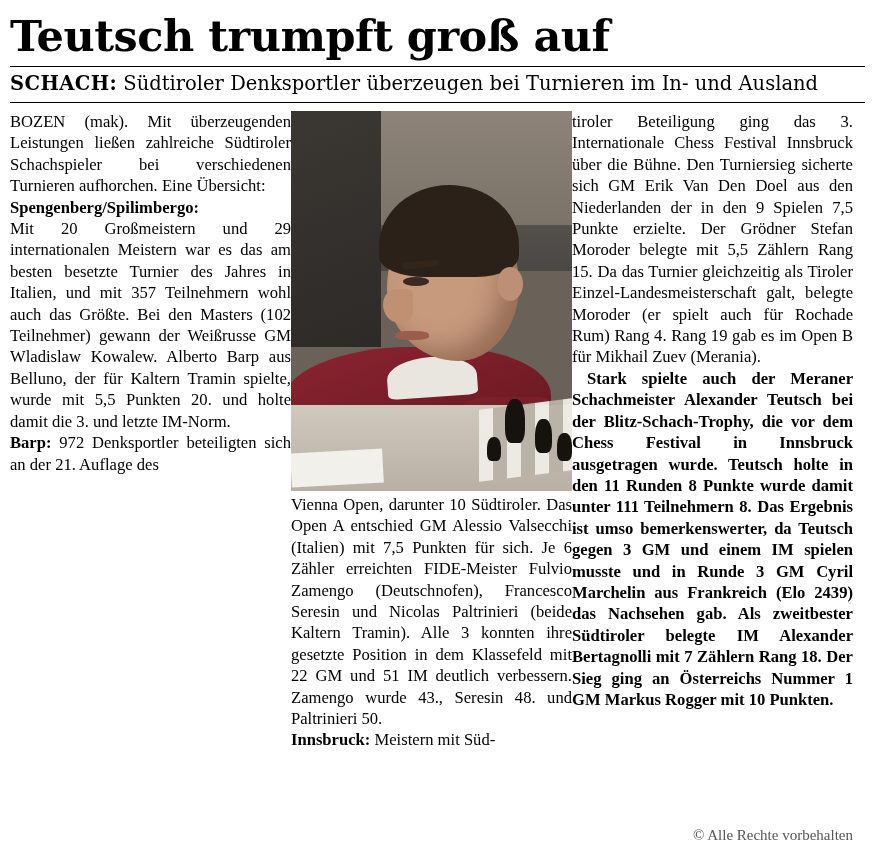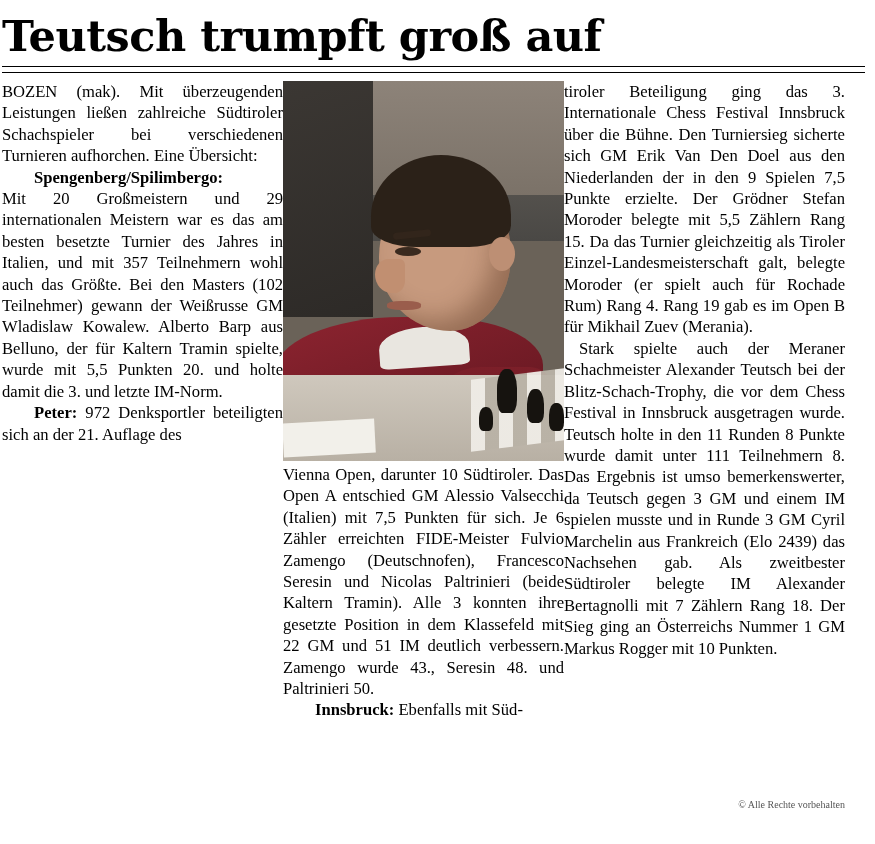--- a/index.html
+++ b/index.html
@@ -12,21 +12,21 @@
     height: 844px;
     font-family: "Liberation Serif", serif;
     color: #000000;
     overflow: hidden;
   }
   .page {
     position: relative;
     width: 875px;
     height: 844px;
     box-sizing: border-box;
-    padding: 8px 10px 0 2px;
+    padding: 8px 10px 0 10px;
   }
   .headline {
     font-family: "DejaVu Serif", serif;
     font-weight: bold;
     font-size: 43px;
     line-height: 48px;
     letter-spacing: -0.5px;
     margin: 4px 0 6px 0;
     color: #000;
   }
@@ -62,24 +62,24 @@
     line-height: 21.4px;
     text-align: justify;
     text-justify: inter-word;
     hyphens: auto;
   }
   .col p {
     margin: 0;
   }
   .col p.indent {
     text-indent: 15px;
+    font-weight: bold;
   }
   .col .lead-label {
     font-weight: bold;
-    margin-left: 32px;
   }
   .photo-wrap {
     margin-bottom: 3px;
   }
   .photo {
     width: 281px;
     height: 380px;
     position: relative;
     overflow: hidden;
     background: #6a6258;
@@ -207,45 +207,49 @@
     margin: 4px 0 10px 0;
     text-align: left;
   }
   .col-right {
     position: relative;
   }
   .copyright {
     position: absolute;
     right: 0;
     bottom: 0;
-    font-size: 10px;
+    font-size: 15px;
     line-height: 12px;
     color: #555;
     text-align: right;
   }
 </style>
 </head>
 <body>
 
 <div class="page">
 
   <h1 class="headline">Teutsch trumpft groß auf</h1>
 
   <div class="subhead-rule"></div>
 
+  <div class="subhead">
+    <span class="kicker">SCHACH:</span>
+    <span class="sub-text">Südtiroler Denksportler überzeugen bei Turnieren im In- und Ausland</span>
+  </div>
 
   <div class="rule-thin"></div>
 
   <div class="columns">
 
     <div class="col col-left">
       <p>BOZEN (mak). Mit überzeugenden Leistungen ließen zahlreiche Südtiroler Schachspieler bei verschiedenen Turnieren aufhorchen. Eine Übersicht:</p>
       <p class="lead-label">Spengenberg/Spilimbergo:</p>
       <p>Mit 20 Großmeistern und 29 internationalen Meistern war es das am besten besetzte Turnier des Jahres in Italien, und mit 357 Teilnehmern wohl auch das Größte. Bei den Masters (102 Teilnehmer) gewann der Weißrusse GM Wladislaw Kowalew. Alberto Barp aus Belluno, der für Kaltern Tramin spielte, wurde mit 5,5 Punkten 20. und holte damit die 3. und letzte IM-Norm.</p>
-      <p><span class="lead-label">Peter:</span> <span>972 Denksportler beteiligten sich an der 21. Auflage des</span></p>
+      <p><span class="lead-label">Barp:</span> <span>972 Denksportler beteiligten sich an der 21. Auflage des</span></p>
     </div>
 
     <div class="col col-middle">
       <div class="photo-wrap">
         <div class="photo">
           <div class="bg-top"></div>
           <div class="wall"></div>
           <div class="bg-left"></div>
           <div class="body"></div>
           <div class="arm"></div>
@@ -260,21 +264,21 @@
           <div class="table"></div>
           <div class="board"></div>
           <div class="piece p1"></div>
           <div class="piece p2"></div>
           <div class="piece p3"></div>
           <div class="piece p4"></div>
           <div class="paper"></div>
         </div>
       </div>
       <p>Vienna Open, darunter 10 Südtiroler. Das Open A entschied GM Alessio Valsecchi (Italien) mit 7,5 Punkten für sich. Je 6 Zähler erreichten FIDE-Meister Fulvio Zamengo (Deutschnofen), Francesco Seresin und Nicolas Paltrinieri (beide Kaltern Tramin). Alle 3 konnten ihre gesetzte Position in dem Klassefeld mit 22 GM und 51 IM deutlich verbessern. Zamengo wurde 43., Seresin 48. und Paltrinieri 50.</p>
-      <p><span class="lead-label">Innsbruck:</span> <span>Ebenfalls mit Süd-</span></p>
+      <p><span class="lead-label">Innsbruck:</span> <span>Meistern mit Süd-</span></p>
     </div>
 
     <div class="col col-right">
       <p>tiroler Beteiligung ging das 3. Internationale Chess Festival Innsbruck über die Bühne. Den Turniersieg sicherte sich GM Erik Van Den Doel aus den Niederlanden der in den 9 Spielen 7,5 Punkte erzielte. Der Grödner Stefan Moroder belegte mit 5,5 Zählern Rang 15. Da das Turnier gleichzeitig als Tiroler Einzel-Landesmeisterschaft galt, belegte Moroder (er spielt auch für Rochade Rum) Rang 4. Rang 19 gab es im Open B für Mikhail Zuev (Merania).</p>
       <p class="indent">Stark spielte auch der Meraner Schachmeister Alexander Teutsch bei der Blitz-Schach-Trophy, die vor dem Chess Festival in Innsbruck ausgetragen wurde. Teutsch holte in den 11 Runden 8 Punkte wurde damit unter 111 Teilnehmern 8. Das Ergebnis ist umso bemerkenswerter, da Teutsch gegen 3 GM und einem IM spielen musste und in Runde 3 GM Cyril Marchelin aus Frankreich (Elo 2439) das Nachsehen gab. Als zweitbester Südtiroler belegte IM Alexander Bertagnolli mit 7 Zählern Rang 18. Der Sieg ging an Österreichs Nummer 1 GM Markus Rogger mit 10 Punkten.</p>
       <div class="copyright">© Alle Rechte vorbehalten</div>
     </div>
 
   </div>
 </div>

